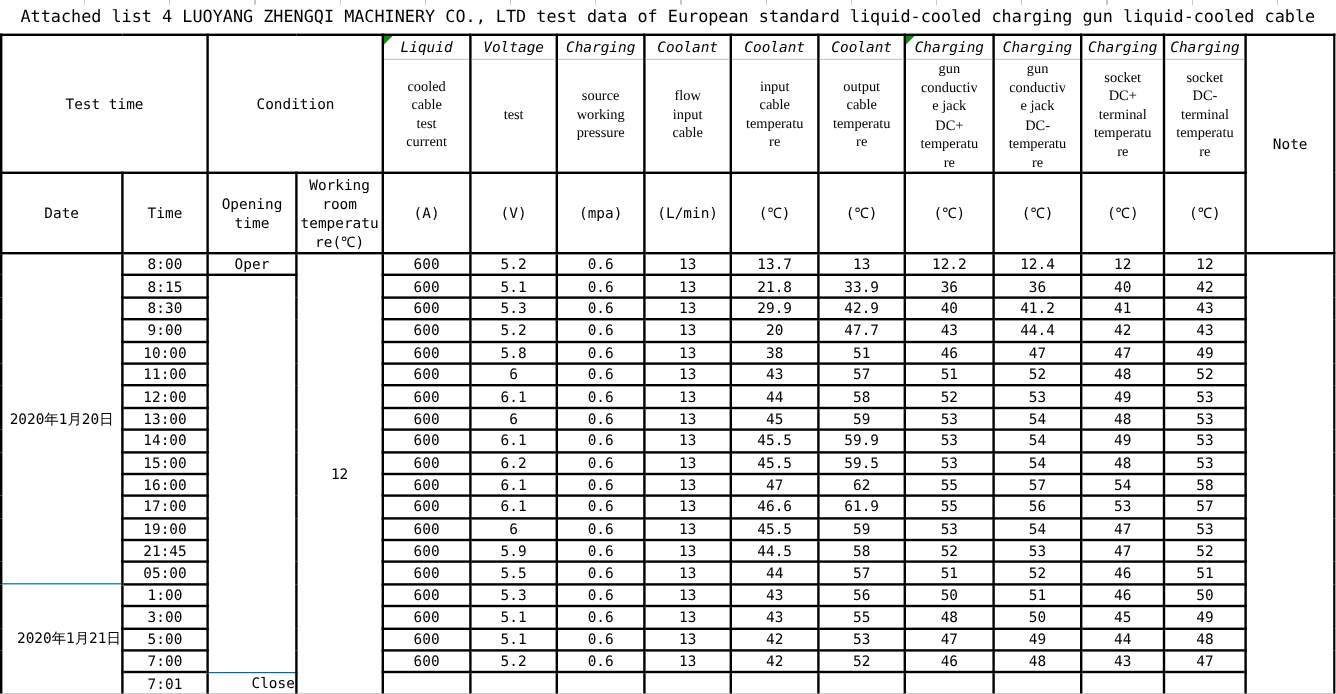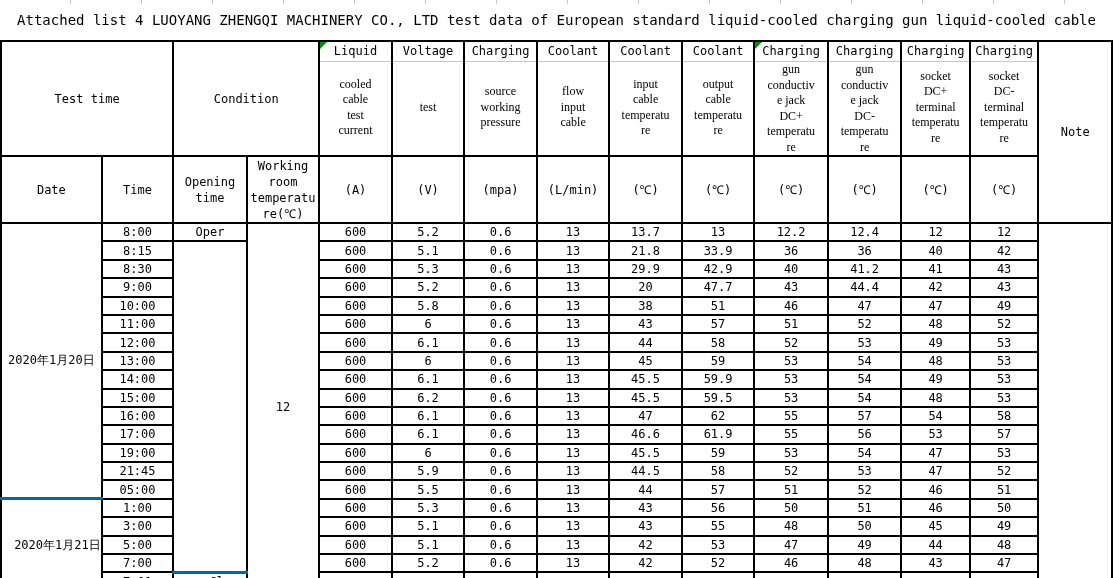--- a/index.html
+++ b/index.html
@@ -11,21 +11,21 @@
   .sheet { position: relative; width: 1113px; height: 578px; background: #fff; }
 
   
   .tick-strip {
     position: absolute; top: 0; left: 0; width: 1113px; height: 4px;
     background: repeating-linear-gradient(to right, transparent 0 70px, #b9b9b9 70px 71px);
     opacity: .8;
   }
 
   .title-bar {
-    height: 40px; display: flex; align-items: center; justify-content: center;
+    height: 28px; display: flex; align-items: center; justify-content: center;
     font-size: 14px; letter-spacing: 0px; white-space: nowrap;
   }
 
   table.grid {
     border-collapse: collapse; table-layout: fixed;
     width: 1113px;
   }
   .grid th, .grid td {
     border: 2px solid #000;
     padding: 0; margin: 0;
@@ -33,36 +33,36 @@
     text-align: center; vertical-align: middle;
     overflow: hidden;
   }
   tr.row-head1 { height: 115px; }
   tr.row-head2 { height: 67px; }
   tbody tr { height: 18.4px; }
 
   
   th.split { position: relative; vertical-align: top; }
   th.split .cellflex { display: flex; flex-direction: column; height: 111px; }
-  .hw { height: 19px; line-height: 19px; border-bottom: 1px solid #c9c9c9; flex: none; }
+  .hw { height: 19px; line-height: 19px; border-bottom: 1px solid #c9c9c9; flex: none; font-style: italic; }
   .hr {
     flex: 1; display: flex; align-items: center; justify-content: center;
     white-space: pre-line; line-height: 15.5px; padding: 0 1px; font-family: Liberation Serif, serif;
   }
   .sub2 { white-space: pre-line; line-height: 16px; }
 
   
   .gtri {
     position: absolute; top: 0; left: 0; width: 0; height: 0;
     border-top: 7px solid #0a8a0a; border-right: 7px solid transparent;
   }
 
   
   td.gray-top { border-top: 1px solid #c9c9c9; text-align: right; }
-  td.gray-bottom { border-bottom: 3px solid #0369a1; }
+  td.gray-bottom { border-bottom: 1px solid #0369a1; }
 
   td.date-cell { font-size: 12px; }
 </style>
 </head>
 <body>
 
 <div class="sheet">
   <div class="tick-strip"></div>
 
   <div class="title-bar">Attached list 4 LUOYANG ZHENGQI MACHINERY CO., LTD test data of European standard liquid-cooled charging gun liquid-cooled cable</div>

